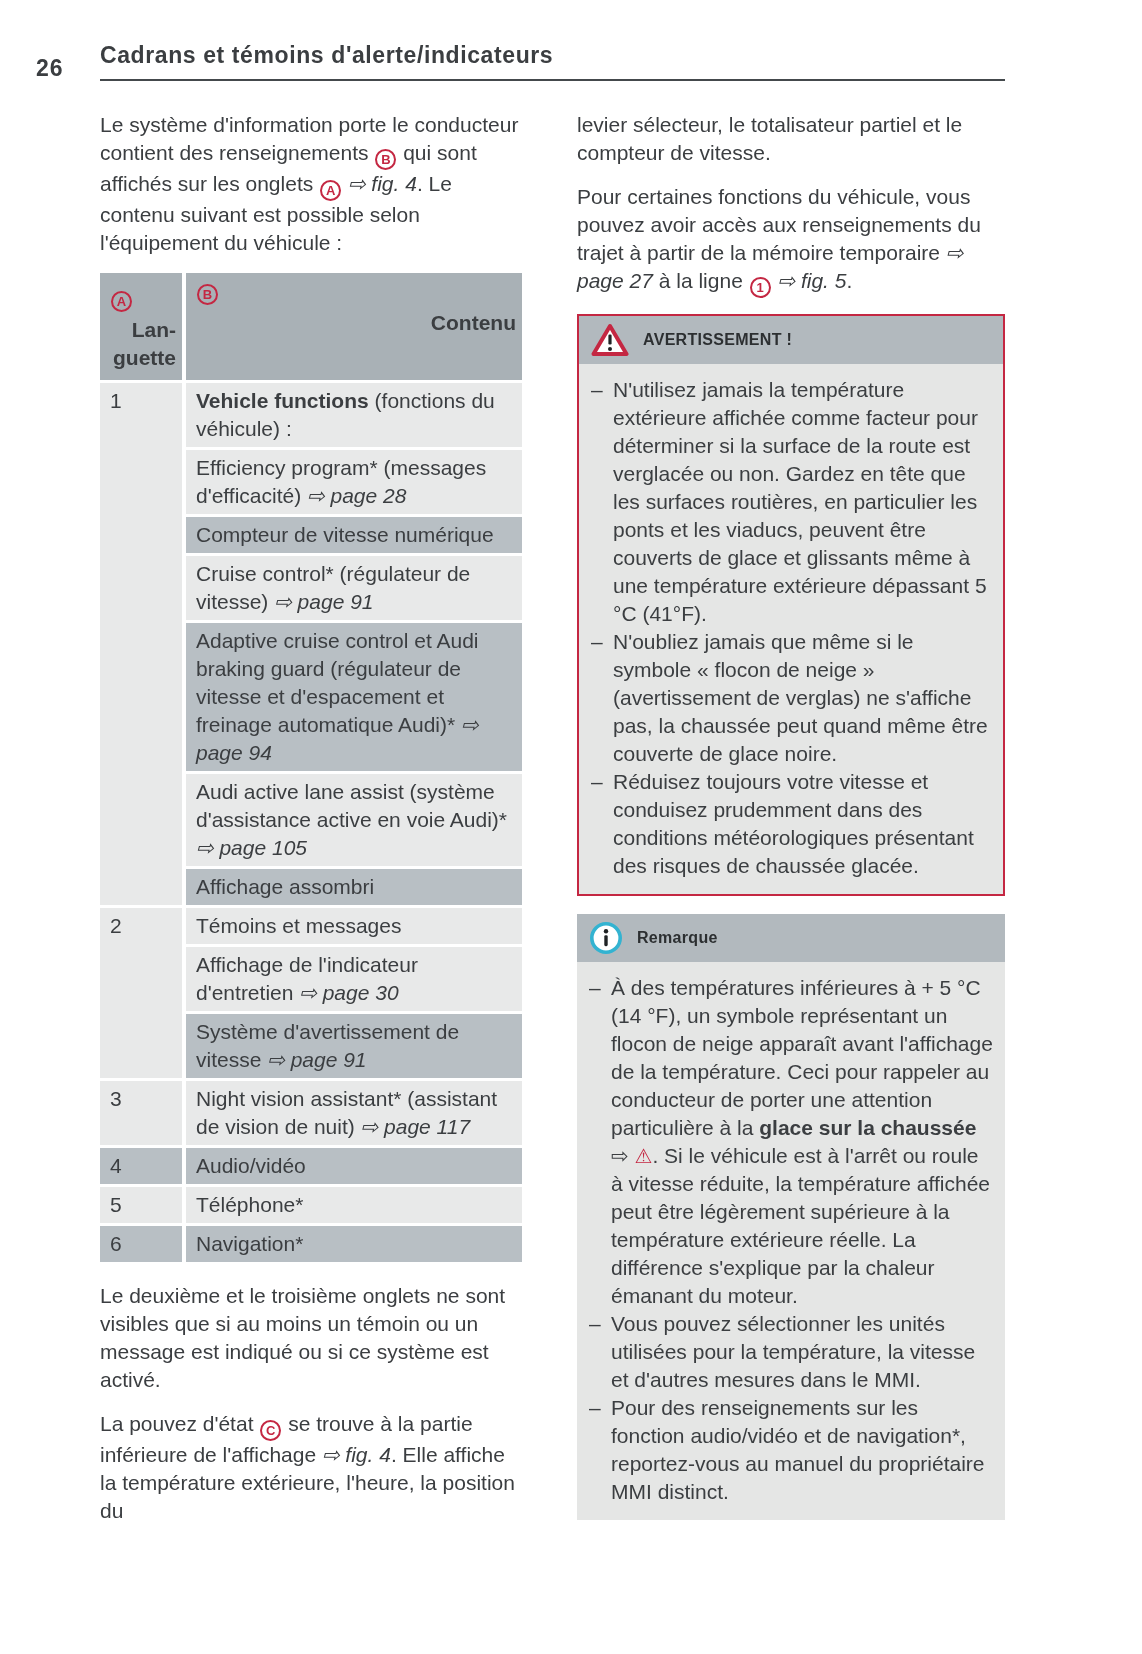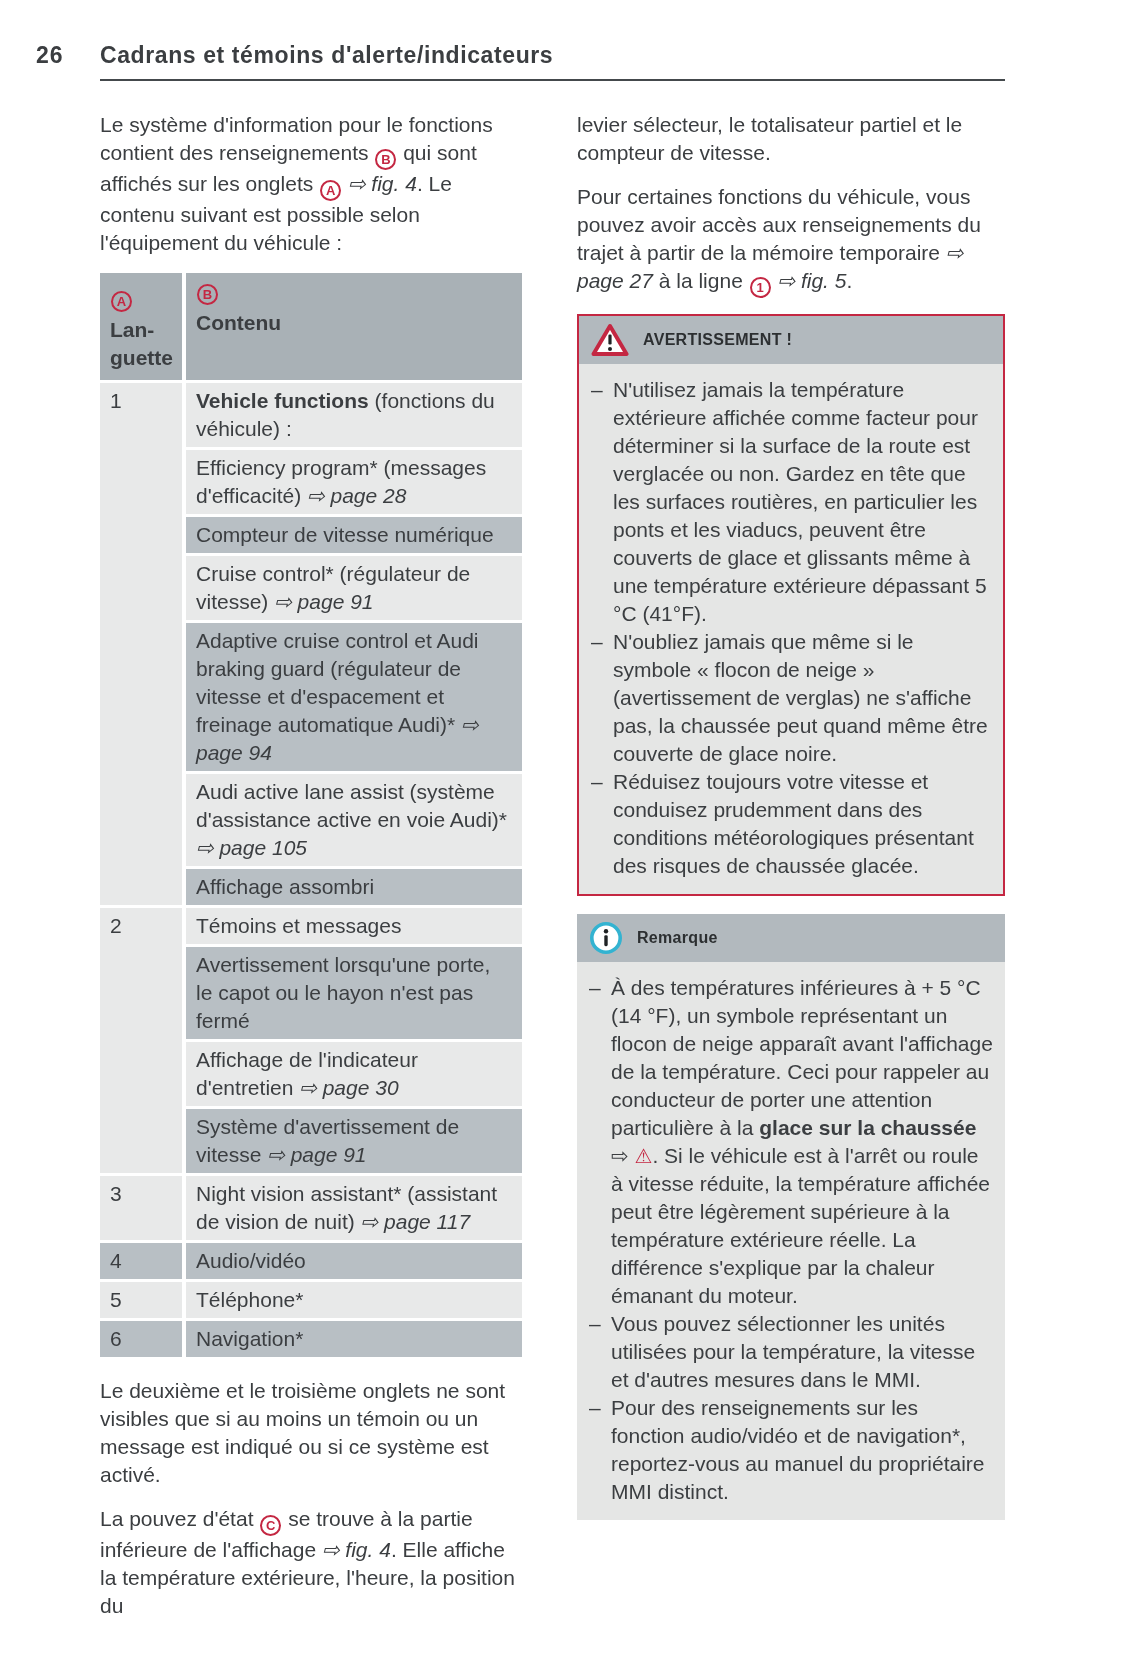--- a/index.html
+++ b/index.html
@@ -22,21 +22,21 @@
     font-family:"Liberation Sans", sans-serif;
     color:var(--text);
   }
   .header{
     position:relative;
     margin:42px 137px 0 100px;
     border-bottom:2px solid #44494c;
     padding-bottom:10px;
   }
   .pagenum{
-    position:absolute;left:-64px;top:0;
+    position:absolute;left:-64px;top:13px;
     font-size:23px;font-weight:700;letter-spacing:1px;
   }
   .title{
     font-size:23px;font-weight:700;letter-spacing:0.6px;
   }
   .content{
     display:flex;
     margin:30px 0 0 100px;
     gap:55px;
   }
@@ -61,21 +61,21 @@
   
   .table{margin:14px 0 20px 0;}
   .trow{display:flex;gap:4px;margin-bottom:3px;}
   .cell.num{flex:0 0 82px;padding:4px 6px 4px 10px;font-size:21px;line-height:28px;}
   .subrows{flex:1;display:flex;flex-direction:column;gap:3px;}
   .srow{padding:4px 10px;font-size:21px;line-height:28px;}
   .light{background:var(--row-light);}
   .dark{background:var(--row-dark);}
   .thead .cell{background:var(--th-bg);padding:8px 6px 8px 10px;}
   .thead .cell.body{flex:1;}
-  .th-label{font-size:21px;font-weight:700;line-height:28px;white-space:pre-line;margin-top:4px;}
+  .th-label{font-size:21px;font-weight:700;line-height:28px;white-space:pre-line;margin-top:4px;text-align:right;}
   
   .warnbox{
     border:2px solid var(--red);
     margin:6px 0 18px 0;
   }
   .boxhead{
     display:flex;align-items:center;gap:14px;
     background:var(--box-head);
     padding:7px 12px;
   }
@@ -97,21 +97,21 @@
 
   <div class="header">
     <span class="pagenum">26</span>
     <h1 class="title">Cadrans et témoins d'alerte/indicateurs</h1>
   </div>
 
   <div class="content">
 
     <div class="col left">
 
-      <p class="para"><span>Le système d'information pour le fonctions contient des renseignements </span><span class="circ">B</span><span> qui sont affichés sur les onglets </span><span class="circ">A</span><span> </span><span class="i">⇨ fig. 4</span><span>. Le contenu suivant est possible selon l'équipement du véhicule :</span></p>
+      <p class="para"><span>Le système d'information porte le conducteur contient des renseignements </span><span class="circ">B</span><span> qui sont affichés sur les onglets </span><span class="circ">A</span><span> </span><span class="i">⇨ fig. 4</span><span>. Le contenu suivant est possible selon l'équipement du véhicule :</span></p>
 
       <div class="table">
 
         <div class="trow thead">
           <div class="cell num">
             <span class="circ">A</span>
             <div class="th-label">Lan-
 guette</div>
           </div>
           <div class="cell body">
@@ -130,21 +130,20 @@
             <div class="srow dark"><span>Adaptive cruise control et Audi braking guard (régulateur de vitesse et d'espacement et freinage automatique Audi)* </span><span class="i">⇨ page 94</span></div>
             <div class="srow light"><span>Audi active lane assist (système d'assistance active en voie Audi)* </span><span class="i">⇨ page 105</span></div>
             <div class="srow dark"><span>Affichage assombri</span></div>
           </div>
         </div>
 
         <div class="trow">
           <div class="cell num light">2</div>
           <div class="subrows">
             <div class="srow light"><span>Témoins et messages</span></div>
-            <div class="srow dark"><span>Avertissement lorsqu'une porte, le capot ou le hayon n'est pas fermé</span></div>
             <div class="srow light"><span>Affichage de l'indicateur d'entretien </span><span class="i">⇨ page 30</span></div>
             <div class="srow dark"><span>Système d'avertissement de vitesse </span><span class="i">⇨ page 91</span></div>
           </div>
         </div>
 
         <div class="trow">
           <div class="cell num light">3</div>
           <div class="subrows">
             <div class="srow light"><span>Night vision assistant* (assistant de vision de nuit) </span><span class="i">⇨ page 117</span></div>
           </div>

